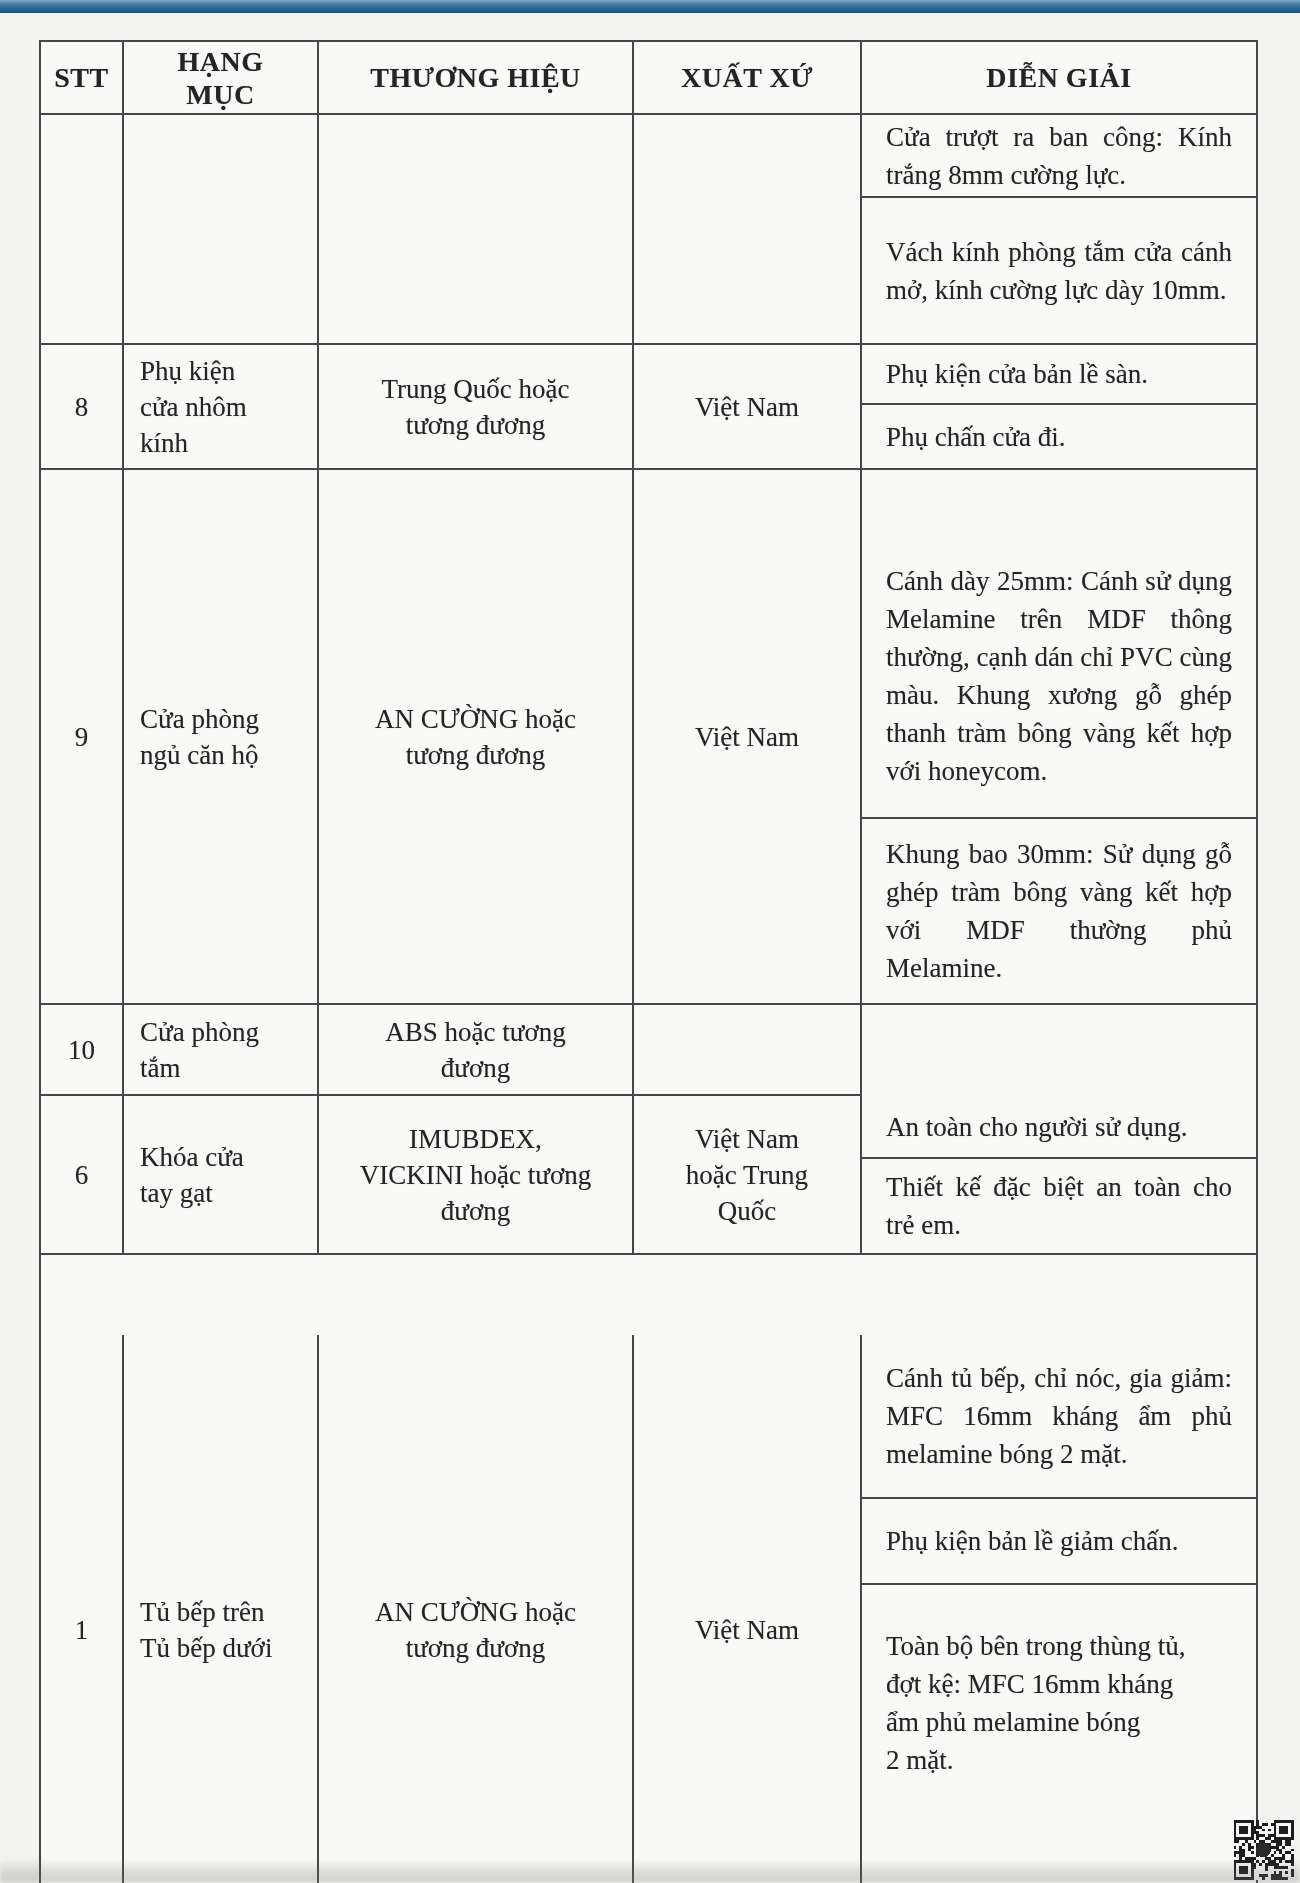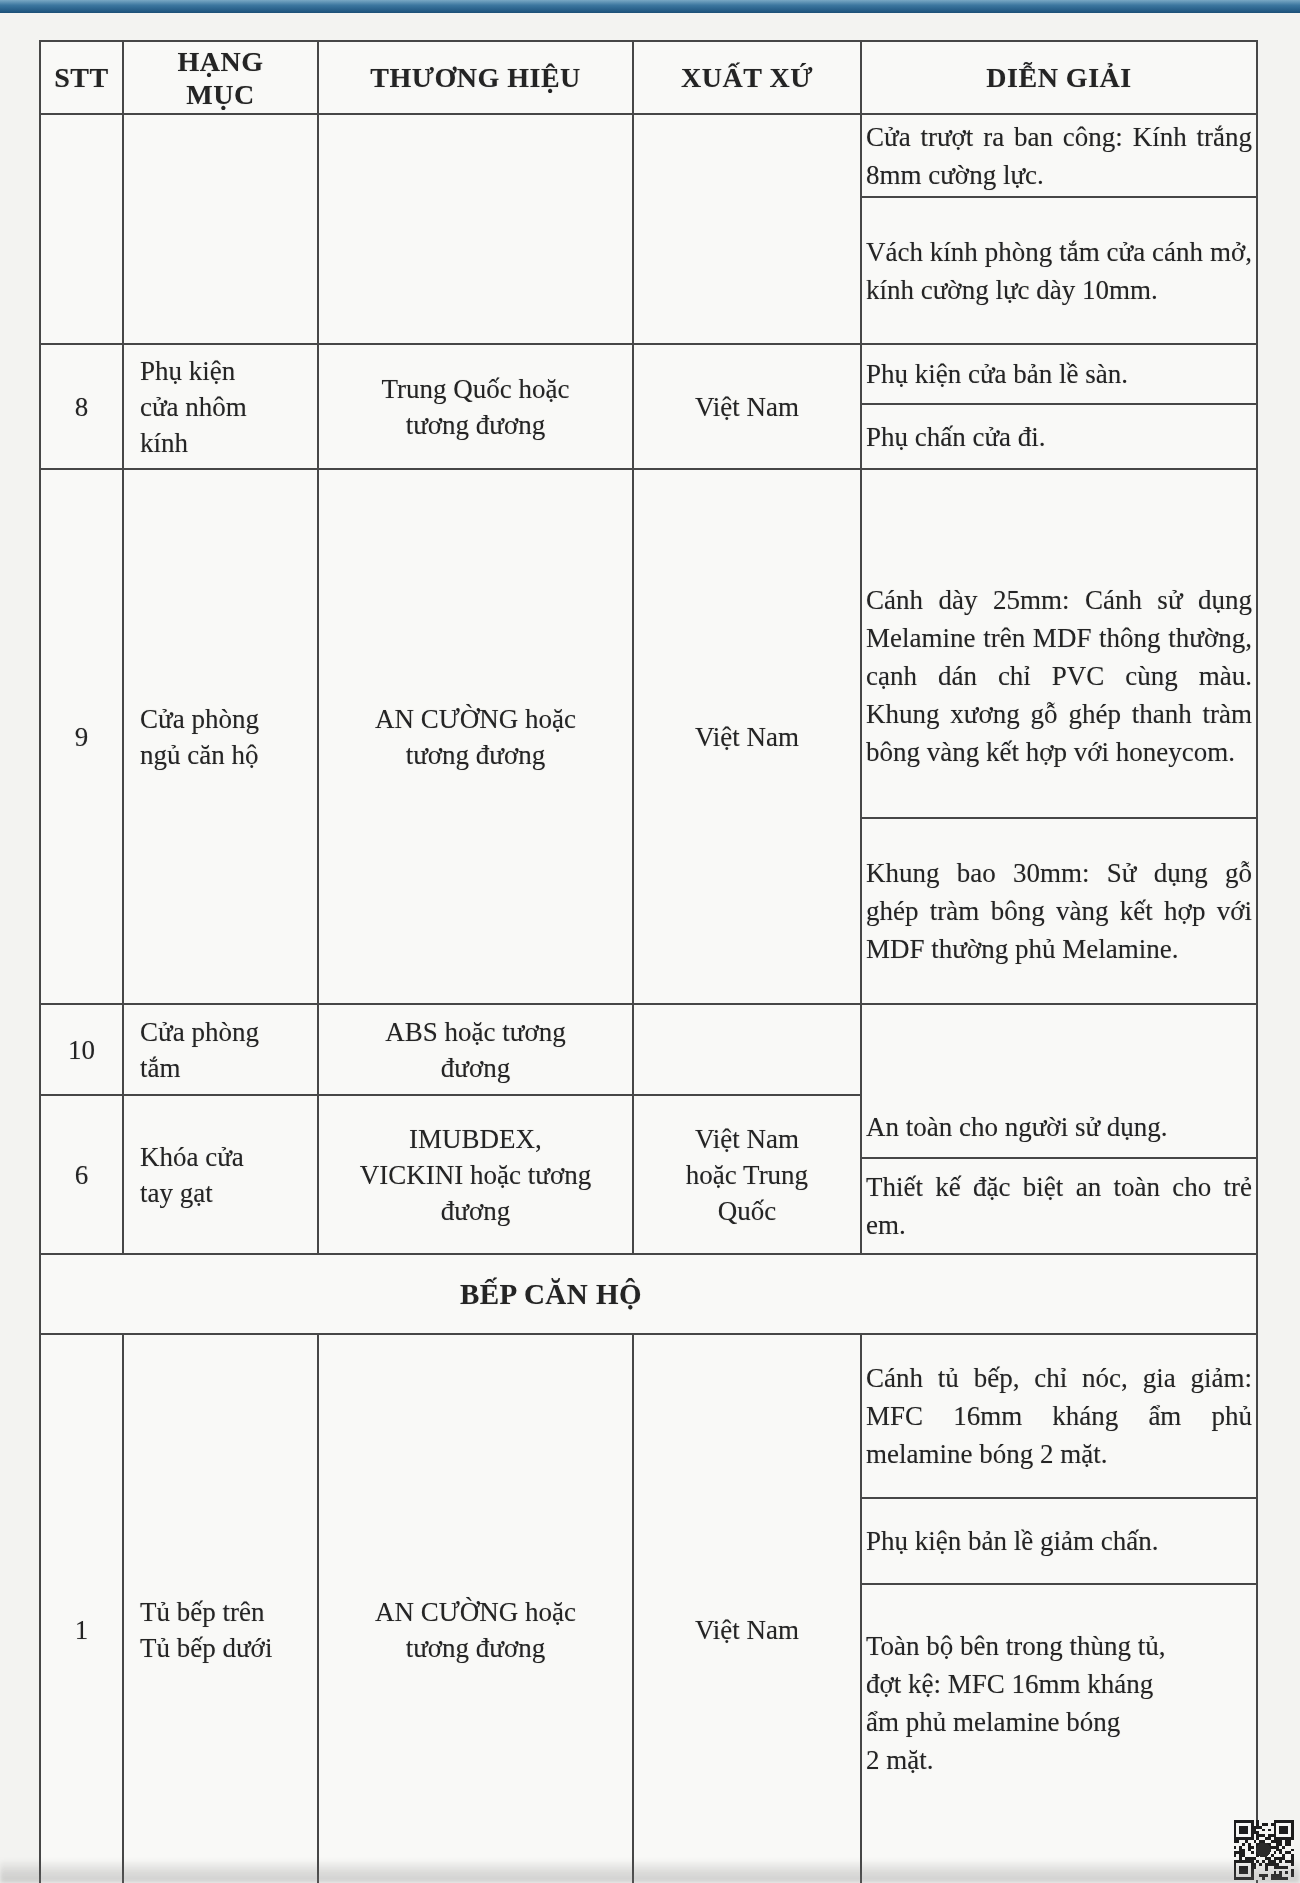--- a/index.html
+++ b/index.html
@@ -28,21 +28,21 @@
     border-bottom:2px solid #474747;
     display:flex;align-items:center;justify-content:center;
     text-align:center;white-space:pre-line;
     font-size:27px;line-height:36px;
     padding:6px 10px;box-sizing:border-box;
   }
   .nr{border-right:none;}
   .nb{border-bottom:none;}
   .hd{font-weight:bold;font-size:28px;line-height:33px;letter-spacing:0.5px;}
   .left{justify-content:flex-start;text-align:left;padding-left:16px;padding-right:36px;}
-  .dg{align-items:center;justify-content:flex-start;padding:8px 4px;}
+  .dg{align-items:center;justify-content:flex-start;padding:8px 24px;}
   .dg .t{width:100%;text-align:justify;line-height:38px;}
   .dg .t.pre{white-space:pre-line;text-align:left;}
   .section{
     font-weight:bold;font-size:29px;letter-spacing:0.5px;
     justify-content:center;padding-right:205px;
   }
   .ktop{padding-top:45px;}
   .kdg-last{align-items:flex-start;padding-top:42px;}
   .bottom-smudge{
     position:absolute;left:0;bottom:0;width:1300px;height:24px;
@@ -103,21 +103,20 @@
 tay gạt</div>
   <div class="c" style="grid-area:10/3/12/4">IMUBDEX,
 VICKINI hoặc tương
 đương</div>
   <div class="c" style="grid-area:10/4/12/5">Việt Nam
 hoặc Trung
 Quốc</div>
   <div class="c dg nr" style="grid-area:10/5/11/6"><div class="t">An toàn cho người sử dụng.</div></div>
   <div class="c dg nr" style="grid-area:11/5/12/6"><div class="t">Thiết kế đặc biệt an toàn cho trẻ em.</div></div>
 
-  <div class="c nr section" style="grid-area:12/1/13/6">BẾP CĂN HỘ</div>
 
   <div class="c nb ktop" style="grid-area:13/1/16/2">1</div>
   <div class="c left nb ktop" style="grid-area:13/2/16/3">Tủ bếp trên
 Tủ bếp dưới</div>
   <div class="c nb ktop" style="grid-area:13/3/16/4">AN CƯỜNG hoặc
 tương đương</div>
   <div class="c nb ktop" style="grid-area:13/4/16/5">Việt Nam</div>
   <div class="c dg nr" style="grid-area:13/5/14/6"><div class="t">Cánh tủ bếp, chỉ nóc, gia giảm: MFC 16mm kháng ẩm phủ melamine bóng 2 mặt.</div></div>
   <div class="c dg nr" style="grid-area:14/5/15/6"><div class="t">Phụ kiện bản lề giảm chấn.</div></div>
   <div class="c dg nr nb kdg-last" style="grid-area:15/5/16/6"><div class="t pre">Toàn bộ bên trong thùng tủ,

